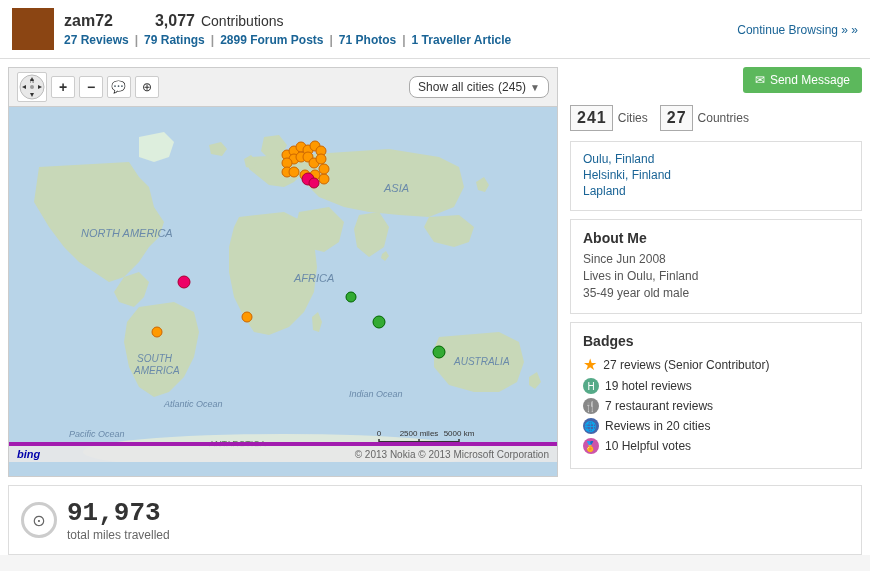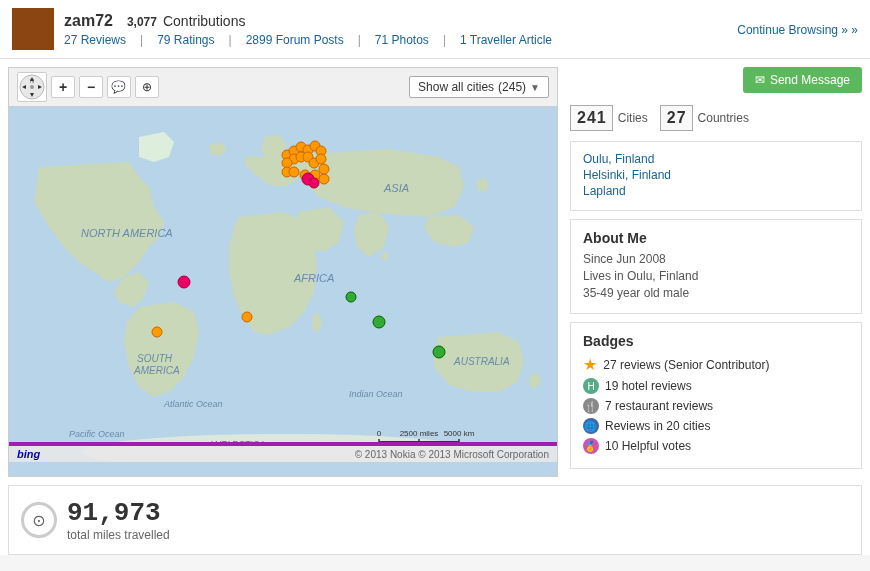--- a/index.html
+++ b/index.html
@@ -4,40 +4,40 @@
   <style>
     * { box-sizing: border-box; margin: 0; padding: 0; }
     body { font-family: Arial, sans-serif; font-size: 13px; background: #f5f5f5; color: #333; }
 
     .page-wrapper { width: 870px; background: #fff; }
 
     
     .header { display: flex; align-items: center; padding: 8px 12px; border-bottom: 1px solid #ddd; background: #fff; }
     .avatar { width: 42px; height: 42px; background: #8B4513; margin-right: 10px; flex-shrink: 0; }
     .username { font-size: 16px; font-weight: bold; color: #333; margin-right: 8px; }
-    .contributions-count { font-size: 12px; font-weight: bold; color: #333; }
+    .contributions-count { font-size: 16px; font-weight: bold; color: #333; margin-left: 28px; }
     .contributions-label { font-size: 14px; color: #333; }
-    .header-stats { display: flex; gap: 12px; font-size: 12px; margin-top: 3px; }
+    .header-stats { display: flex; gap: 4px; font-size: 12px; margin-top: 3px; font-weight: bold; }
     .header-stats a { color: #1a6496; text-decoration: none; }
     .header-stats span { color: #999; margin: 0 2px; }
     .header-right { margin-left: auto; }
     .continue-browsing { font-size: 12px; color: #1a6496; text-decoration: none; }
     .continue-browsing::after { content: ' »'; }
 
     
     .main-content { display: flex; gap: 0; }
 
     
     .map-section { flex: 0 0 548px; border: 1px solid #ccc; margin: 8px; position: relative; background: #b8d4e8; }
 
     .map-toolbar { display: flex; align-items: center; justify-content: space-between; padding: 4px 8px; background: #f0f0f0; border-bottom: 1px solid #ccc; }
     .map-controls-left { display: flex; align-items: center; gap: 4px; }
     .map-nav { width: 30px; height: 30px; border: 1px solid #ccc; background: #fff; display: flex; align-items: center; justify-content: center; font-size: 10px; cursor: pointer; border-radius: 2px; }
     .map-btn { width: 24px; height: 22px; border: 1px solid #ccc; background: #fff; display: flex; align-items: center; justify-content: center; font-size: 12px; cursor: pointer; border-radius: 2px; }
-    .show-cities-btn { background: #fff; border: 1px solid #aaa; padding: 3px 8px; font-size: 12px; cursor: pointer; color: #333; border-radius: 2px; display: flex; align-items: center; gap: 4px; }
+    .show-cities-btn { background: #fff; border: 1px solid #aaa; padding: 3px 8px; font-size: 12px; cursor: pointer; color: #333; border-radius: 8px; display: flex; align-items: center; gap: 4px; }
     .show-cities-btn .arrow { font-size: 10px; color: #666; }
 
     
     .map-area { position: relative; height: 355px; overflow: hidden; background: #b8d4e8; }
     .bing-logo { font-size: 11px; color: #00a; font-style: italic; font-weight: bold; }
 
     
     .right-sidebar { flex: 1; padding: 8px 8px 8px 4px; }
 
     

